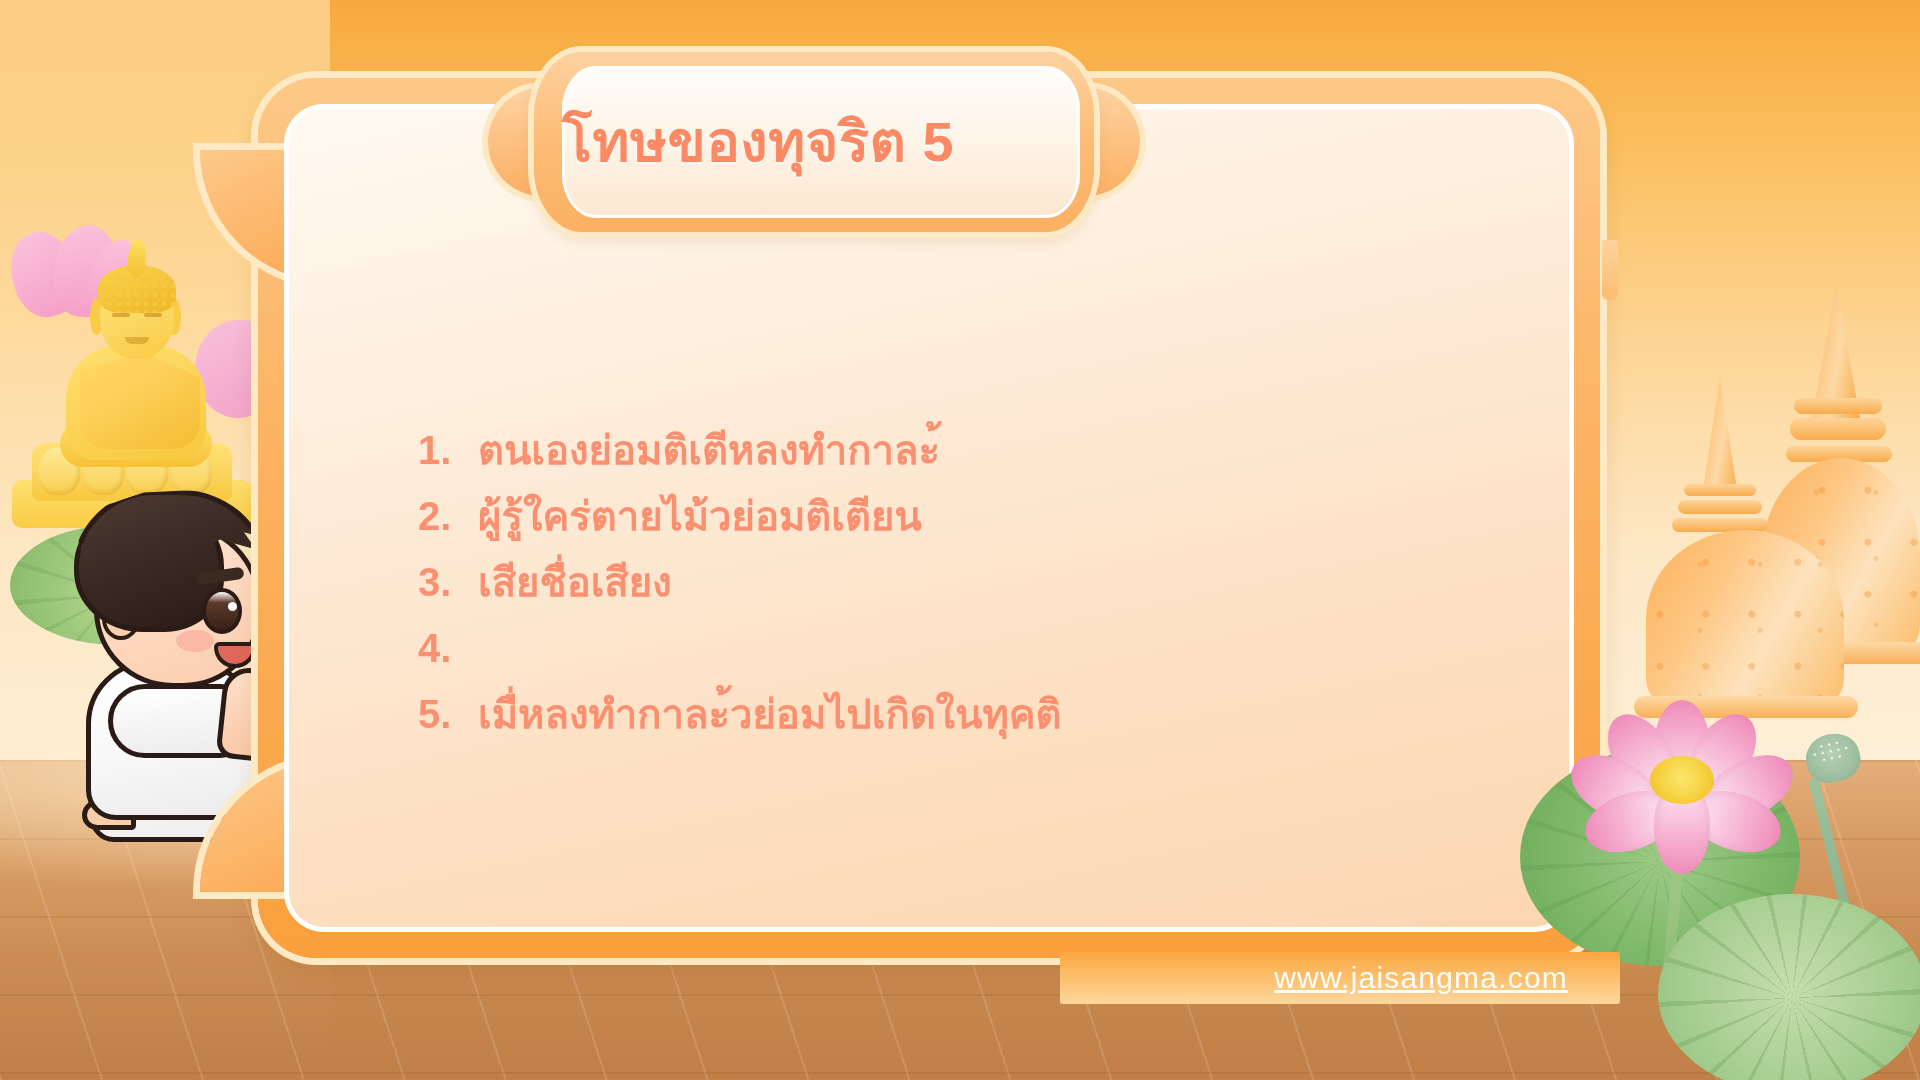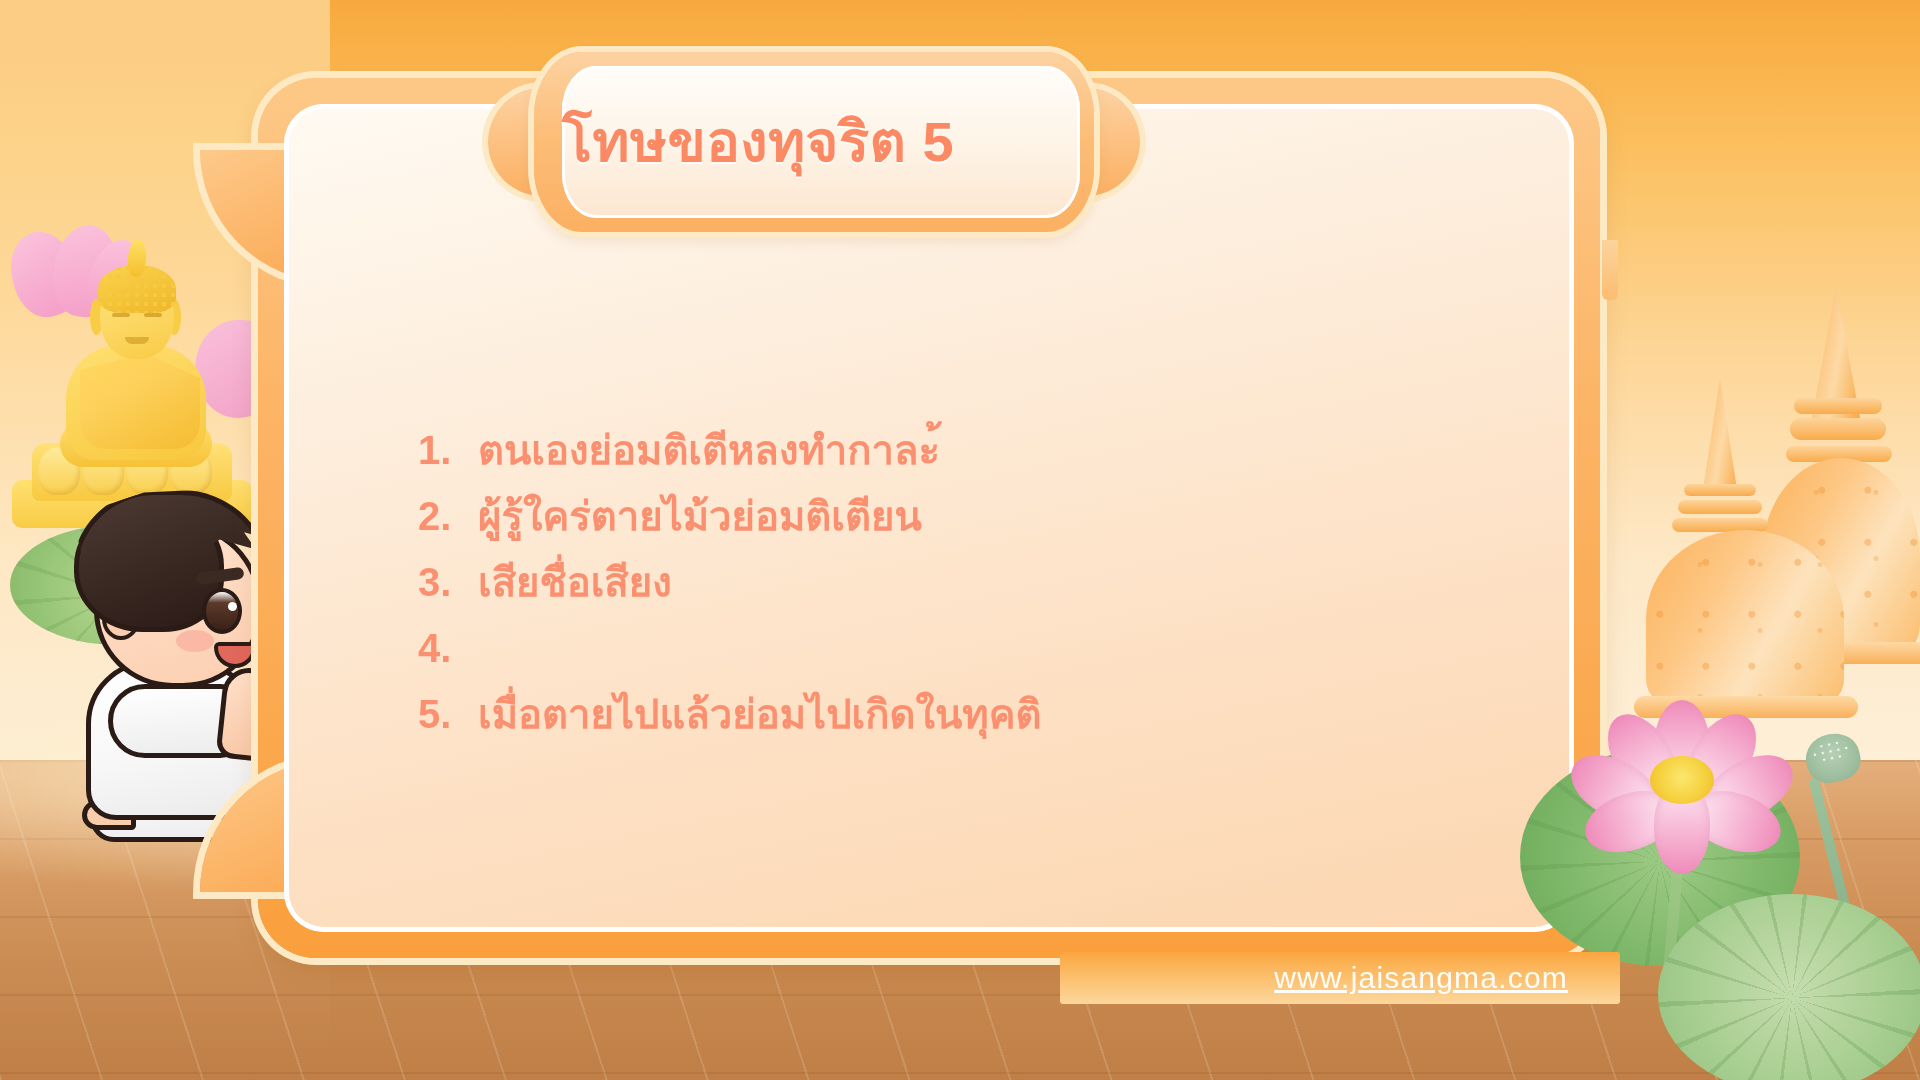--- a/index.html
+++ b/index.html
@@ -446,21 +446,21 @@
     </div>
     <div class="list-row">
       <span class="list-num">3.</span>
       <span>เสียชื่อเสียง</span>
     </div>
     <div class="list-row">
       <span class="list-num">4.</span>
     </div>
     <div class="list-row">
       <span class="list-num">5.</span>
-      <span>เมื่อตายไปแล้วย่อมไปเกิดในทุคติ</span>
+      <span>เมื่หลงทำกาละ้วย่อมไปเกิดในทุคติ</span>
     </div>
   </div>
 
   <div class="logo-stem"></div>
 
   <div class="lotus">
     <div class="lp lp1"></div>
     <div class="lotus-stem"></div>
     <div class="pod-stem"></div>
     <div class="pod"></div>

